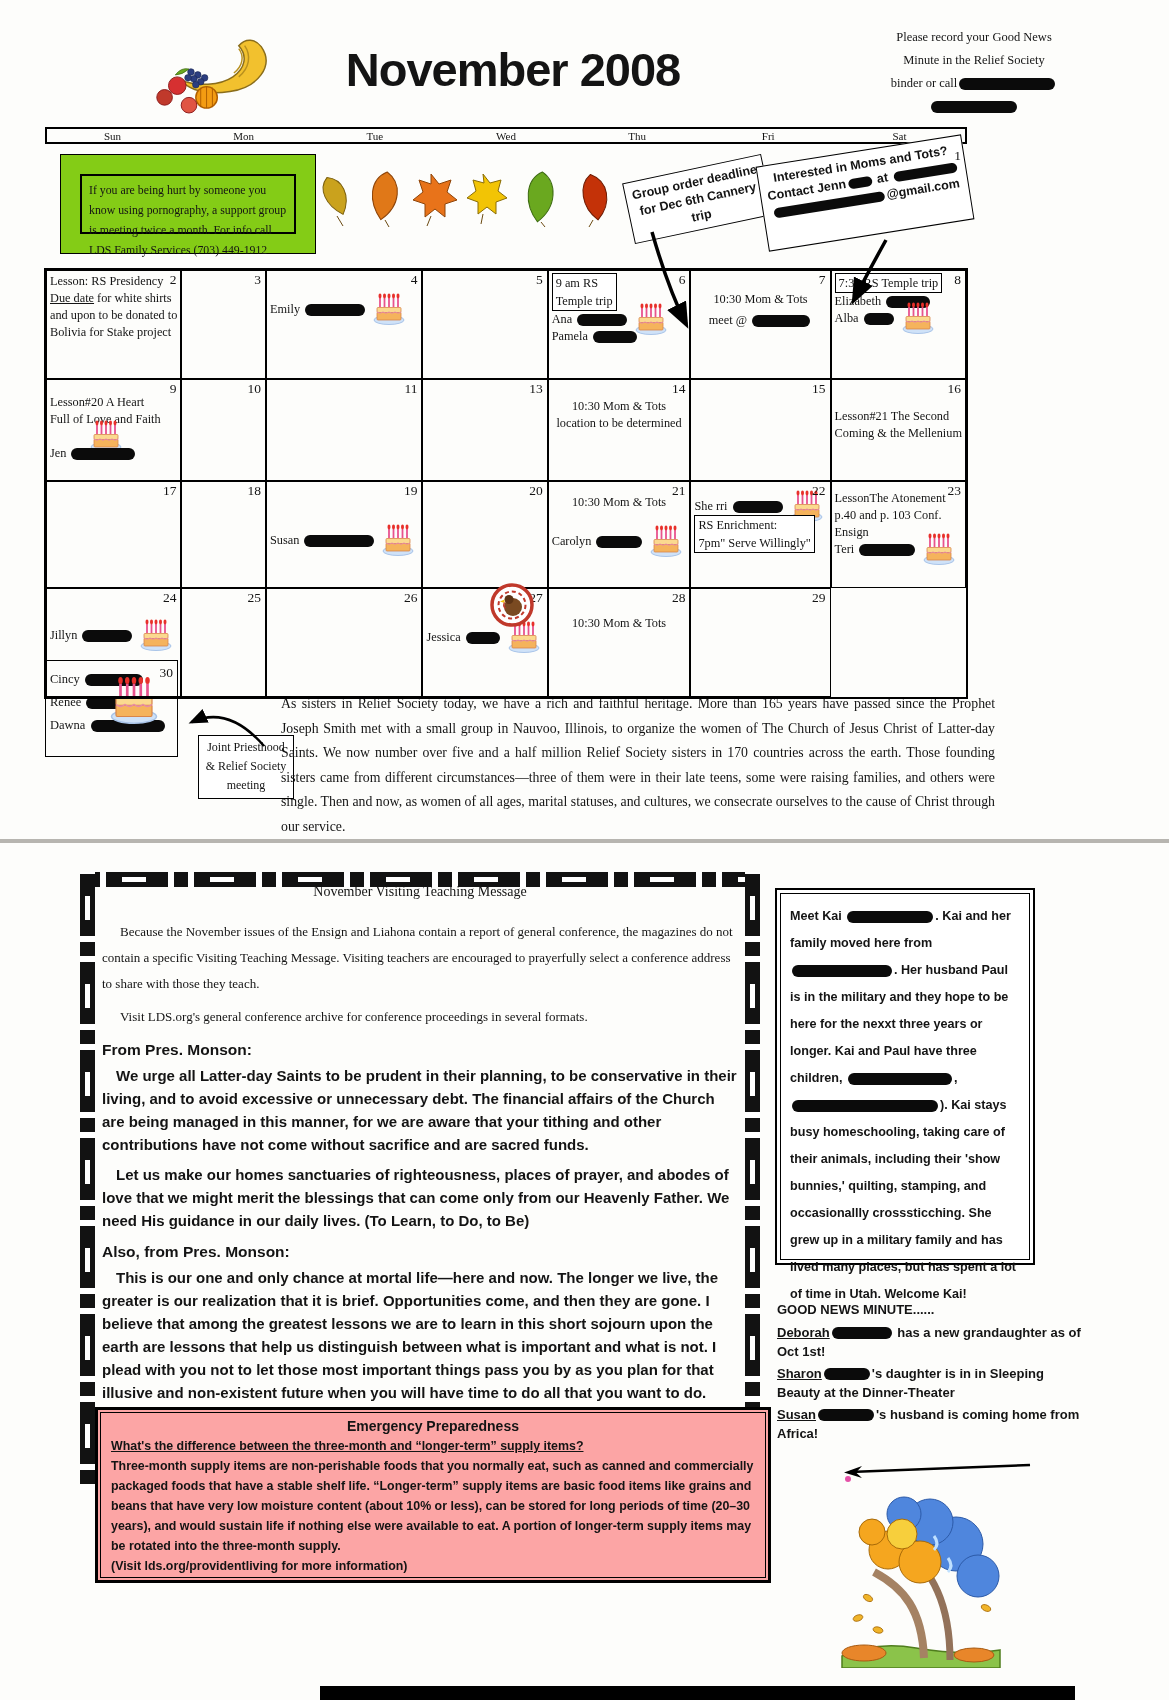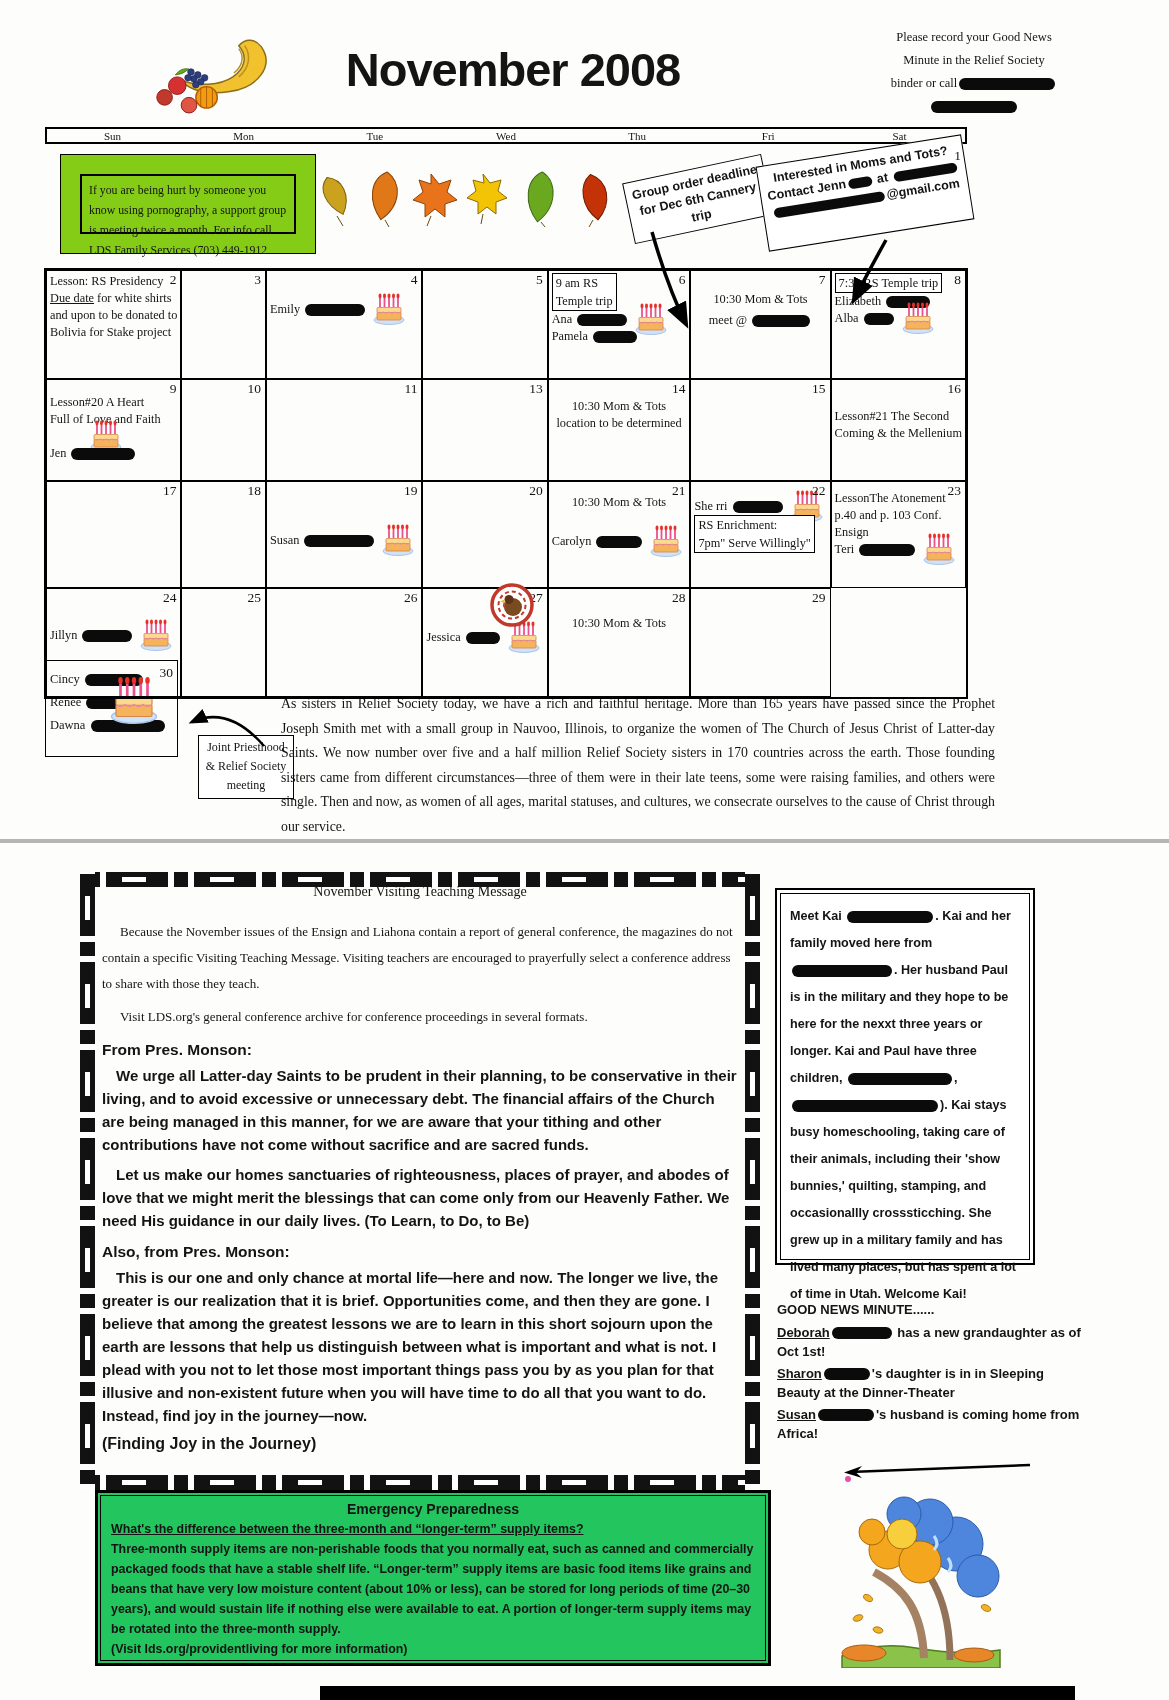--- a/index.html
+++ b/index.html
@@ -86,21 +86,21 @@
     font-family:"Liberation Sans", sans-serif; font-weight:bold; font-size:12.6px; line-height:27px; }
 
   
   #goodNews { left:777px; top:1300px; width:308px;
     font-family:"Liberation Sans", sans-serif; font-weight:bold; font-size:13px; line-height:19.5px; }
   #gnTitle { margin-bottom:3px; }
   .gn-item { margin-bottom:2px; }
   .gn-item .uname { text-decoration:underline; }
 
   
-  #emBox { left:95px; top:1490px; width:676px; height:176px; border:3px solid #000; padding:2px; background:#22c55e; }
+  #emBox { left:95px; top:1407px; width:676px; height:176px; border:3px solid #000; padding:2px; background:#fca5a5; }
   #emInner { border:1.5px solid #000; width:100%; height:100%; padding:3px 10px;
     font-family:"Liberation Sans", sans-serif; font-weight:bold; font-size:12.4px; line-height:20px; }
   #emTitle { text-align:center; font-size:14px; }
   #emQuestion { text-decoration:underline; }
 
   #bottomBar { left:320px; top:1686px; width:755px; height:14px; background:#000; }
 
   svg { display:block; }
   .inline-svg { display:inline-block; }
 </style>

